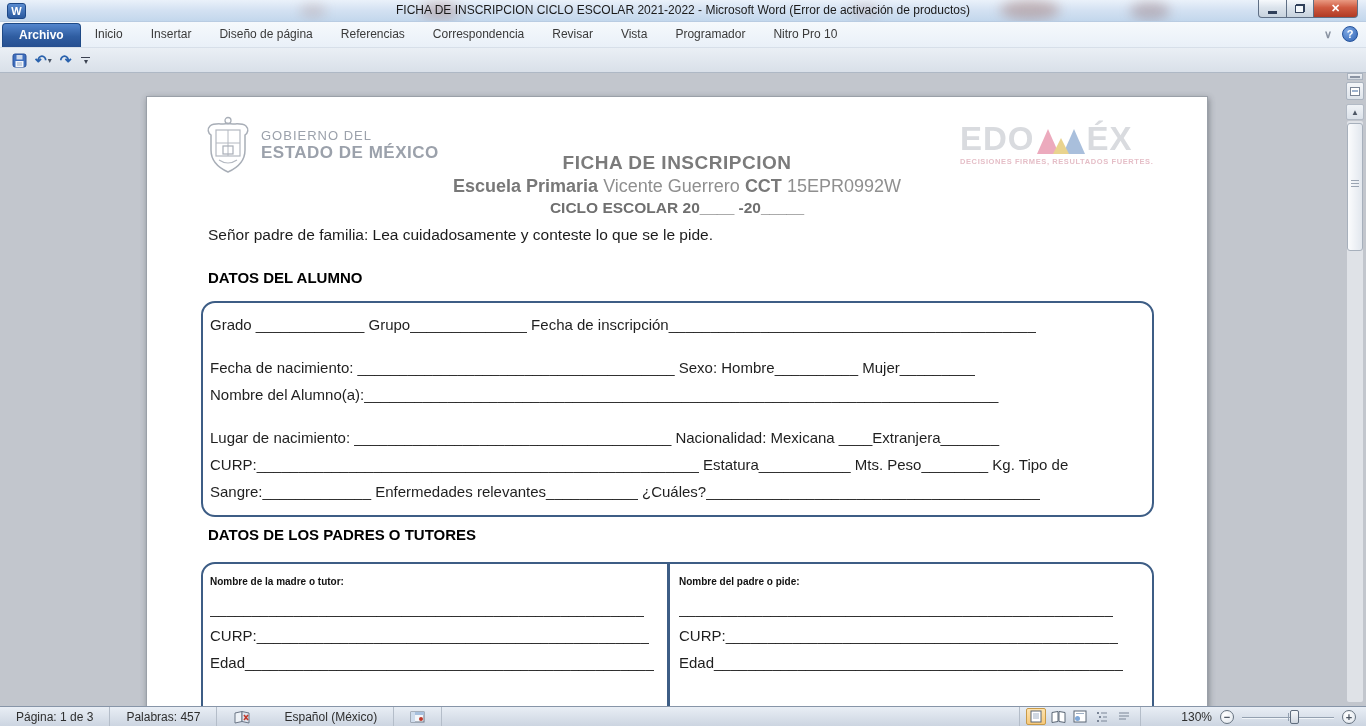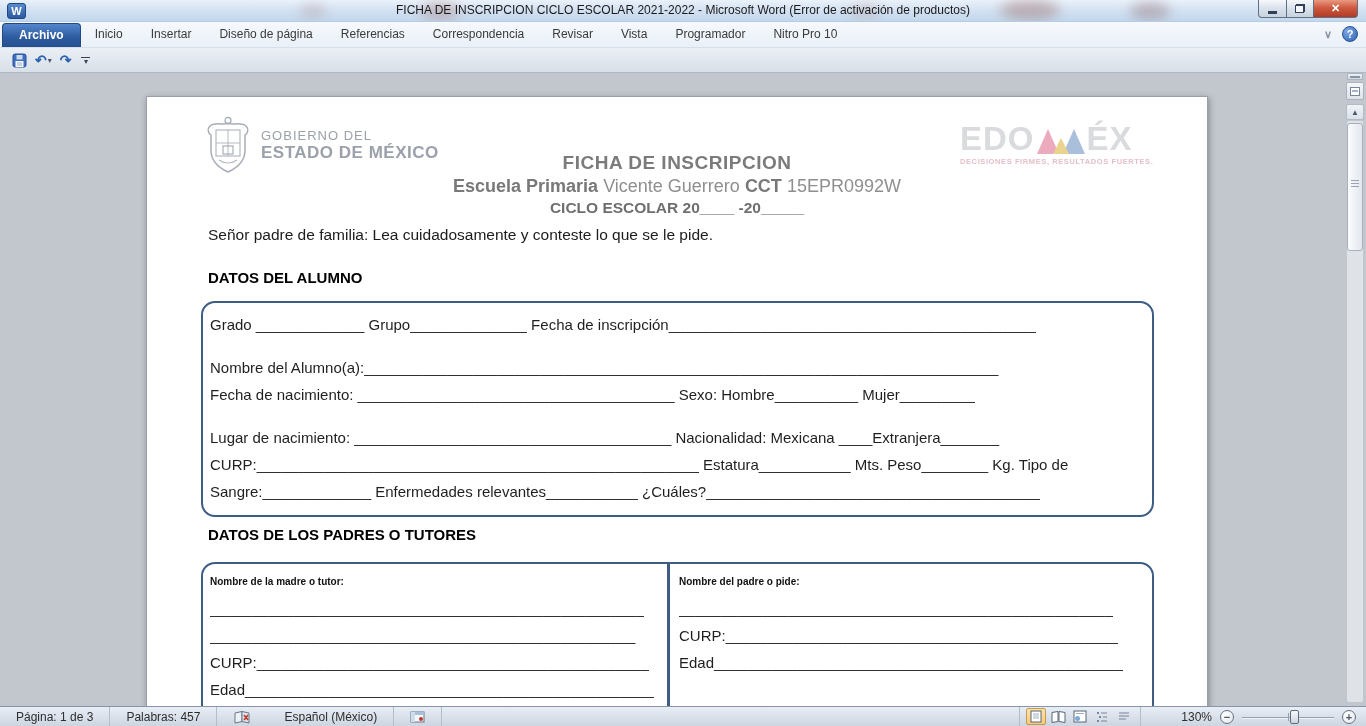--- a/index.html
+++ b/index.html
@@ -238,36 +238,35 @@
         <div class="edomex-tag">DECISIONES FIRMES, RESULTADOS FUERTES.</div>
       </div>
 
       <div class="intro">Señor padre de familia: Lea cuidadosamente  y conteste  lo que se le pide.</div>
 
       <div class="sec-heading h1pos">DATOS DEL ALUMNO</div>
 
       <div class="formbox box1">
         <div class="fline">Grado _____________ Grupo______________  Fecha de inscripción____________________________________________</div>
         <div class="gap"></div>
+        <div class="fline">Fecha de nacimiento: ______________________________________ Sexo: Hombre__________ Mujer_________</div>
         <div class="fline">Nombre del Alumno(a):____________________________________________________________________________</div>
-        <div class="fline">Fecha de nacimiento: ______________________________________ Sexo: Hombre__________ Mujer_________</div>
         <div class="gap"></div>
         <div class="fline">Lugar de nacimiento: ______________________________________ Nacionalidad: Mexicana ____Extranjera_______</div>
         <div class="fline">CURP:_____________________________________________________ Estatura___________ Mts. Peso________ Kg. Tipo de</div>
         <div class="fline">Sangre:_____________ Enfermedades relevantes___________ ¿Cuáles?________________________________________</div>
       </div>
 
       <div class="sec-heading h2pos">DATOS DE LOS PADRES O TUTORES</div>
 
       <div class="formbox box2">
         <div class="col-divider"></div>
         <div class="pcol left">
           <div class="pcol-title">Nombre de la madre o tutor:</div>
           <div class="fline">____________________________________________________</div>
-          <div class="fline">___________________________________________________</div>
           <div class="fline">CURP:_______________________________________________</div>
           <div class="fline">Edad_________________________________________________</div>
         </div>
         <div class="pcol right">
           <div class="pcol-title">Nombre del padre o pide:</div>
           <div class="fline">____________________________________________________</div>
           <div class="fline">CURP:_______________________________________________</div>
           <div class="fline">Edad_________________________________________________</div>
         </div>
       </div>

